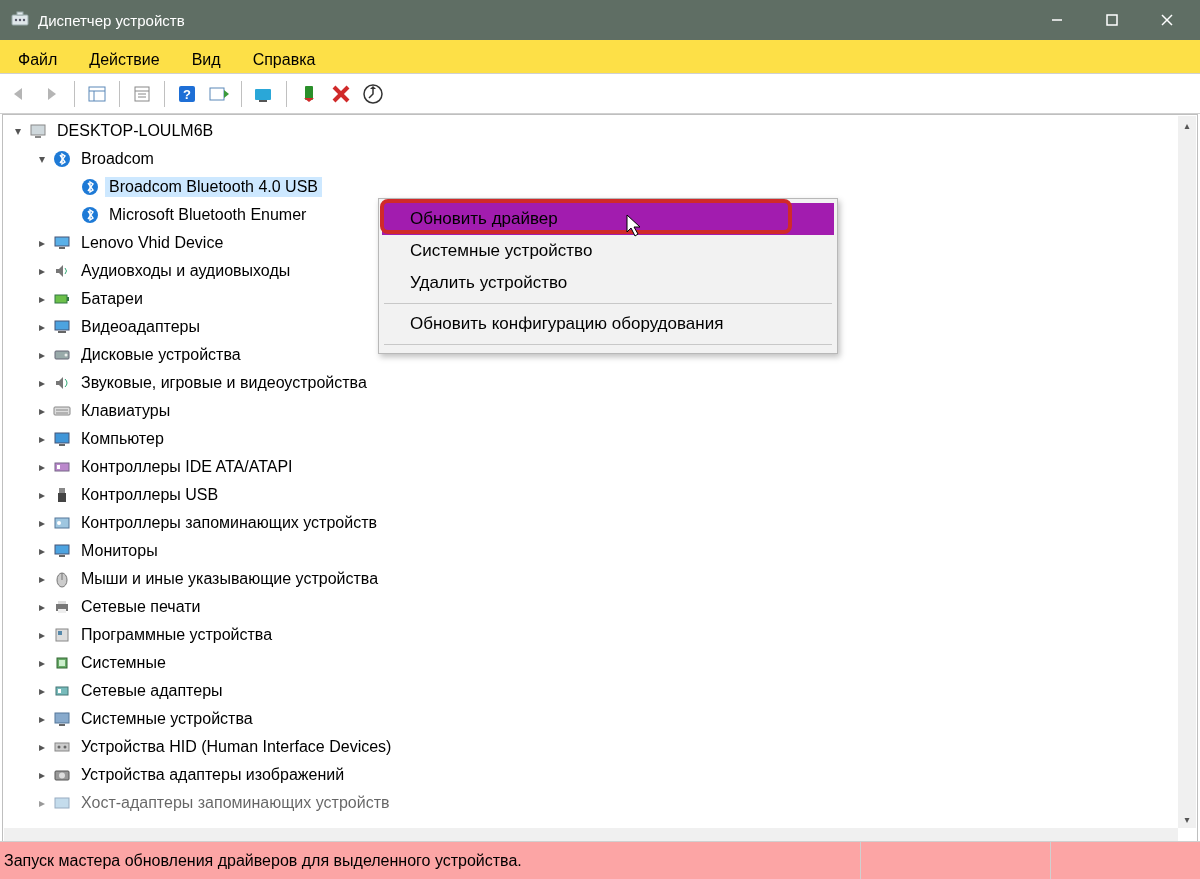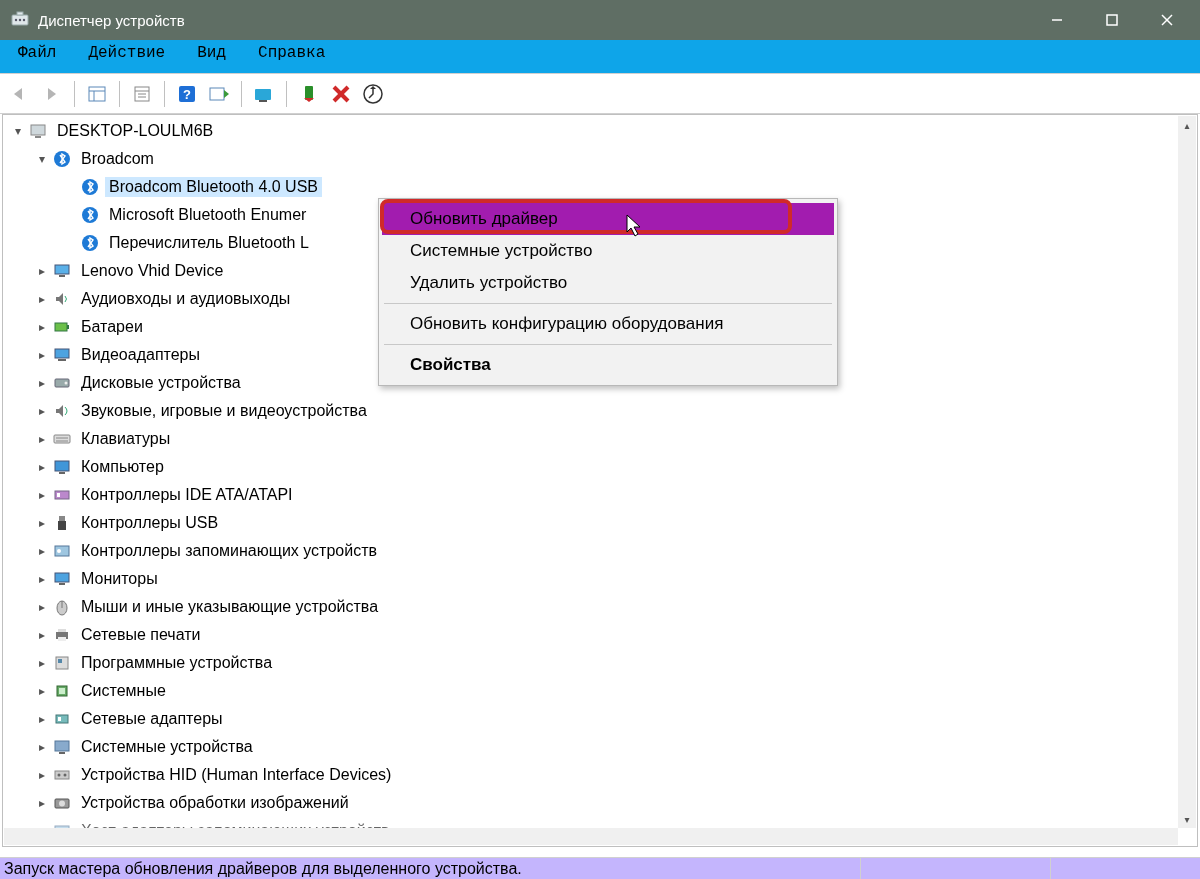--- a/index.html
+++ b/index.html
@@ -29,25 +29,24 @@
   .titlebar .title { flex: 0 0 auto; margin-right: auto; font-size: 15px; }
   .titlebar .winbtn {
     width: 55px; height: 40px;
     display: flex; align-items: center; justify-content: center;
     color: #fff;
   }
   .menubar {
     height: 34px;
     border-bottom: 1px solid #d0d0d0;
     display: flex;
-    align-items: flex-start;
+    align-items: flex-end;
     padding: 0 8px;
     gap: 12px;
-    background:#0ea5e9;
-    font-family:Liberation Mono, monospace;
+    background:#fde047;
   }
   .menubar span { padding: 4px 10px; font-size: 16px; }
   .toolbar {
     height: 40px;
     border-bottom: 1px solid #d0d0d0;
     display: flex;
     align-items: center;
     padding: 0 6px;
     gap: 4px;
     background:#fff;
@@ -92,26 +91,26 @@
   .scrollbar {
     position:absolute; top:1px; right:1px; bottom:18px; width:18px;
     background:#f0f0f0;
     display:flex; flex-direction:column; align-items:center;
   }
   .scrollbar .arr { height:18px; width:18px; display:flex; align-items:center; justify-content:center; font-size:10px; color:#555;}
   .hscroll {
     position:absolute; left:1px; right:19px; bottom:1px; height:17px; background:#f0f0f0;
   }
   .statusbar {
-    position:absolute; left:0; right:0; bottom:0; height:22px;
+    position:absolute; left:0; right:0; bottom:0; height:38px;
     border-top:1px solid #d0d0d0;
     display:flex; align-items:center;
     font-size:16px;
     padding-left:4px;
-    background:#c4b5fd;
+    background:#fca5a5;
   }
   .statusbar .cell1 { flex:1; }
   .statusbar .cell2 { width:190px; border-left:1px solid #d0d0d0; height:100%; }
   .statusbar .cell3 { width:150px; border-left:1px solid #d0d0d0; height:100%; }
 
   .ctxmenu {
     position:absolute;
     left: 378px; top: 198px;
     width: 460px;
     background:#f2f2f2;
@@ -296,30 +295,20 @@
       <div class="row" style="padding-left:56px">
         <span class="twisty"></span>
         <span class="ico">
             <svg width="18" height="18">
               <circle cx="9" cy="9" r="8" fill="#1e7ad6"></circle>
               <path d="M7 5 L12 12 L9 14 L9 4 L12 6 L7 13" fill="none" stroke="#fff" stroke-width="1.4"></path>
             </svg>
           </span>
         <span class="label-wrap">Microsoft Bluetooth Enumer</span>
       </div>
-      <div class="row" style="padding-left:56px">
-        <span class="twisty"></span>
-        <span class="ico">
-            <svg width="18" height="18">
-              <circle cx="9" cy="9" r="8" fill="#1e7ad6"></circle>
-              <path d="M7 5 L12 12 L9 14 L9 4 L12 6 L7 13" fill="none" stroke="#fff" stroke-width="1.4"></path>
-            </svg>
-          </span>
-        <span class="label-wrap">Перечислитель Bluetooth L</span>
-      </div>
 
       <div class="row" style="padding-left:28px">
         <span class="twisty">▸</span>
         <span class="ico">
             <svg width="18" height="18">
               <rect x="2" y="3" width="14" height="9" fill="#5ab0e8" stroke="#457"></rect>
               <rect x="6" y="13" width="6" height="2" fill="#666"></rect>
             </svg>
           </span>
         <span class="label-wrap">Lenovo Vhid Device</span>
@@ -508,21 +497,21 @@
         <span class="label-wrap">Устройства HID (Human Interface Devices)</span>
       </div>
       <div class="row" style="padding-left:28px">
         <span class="twisty">▸</span>
         <span class="ico">
             <svg width="18" height="18">
               <rect x="2" y="5" width="14" height="9" rx="1" fill="#999" stroke="#555"></rect>
               <circle cx="9" cy="9.5" r="3" fill="#ddd"></circle>
             </svg>
           </span>
-        <span class="label-wrap">Устройства обработки изображений</span>
+        <span class="label-wrap">Устройства адаптеры изображений</span>
       </div>
       <div class="row" style="padding-left:28px;opacity:.6">
         <span class="twisty">▸</span>
         <span class="ico">
             <svg width="18" height="18">
               <rect x="2" y="4" width="14" height="10" fill="#9ec6e0" stroke="#579"></rect>
             </svg>
           </span>
         <span class="label-wrap">Хост-адаптеры запоминающих устройств</span>
       </div>
@@ -544,21 +533,20 @@
   <div class="cell3"></div>
 </div>
 
 <div class="ctxmenu">
   <div class="mi hl"><span>Обновить драйвер</span></div>
   <div class="mi"><span>Системные устройство</span></div>
   <div class="mi"><span>Удалить устройство</span></div>
   <div class="msep"></div>
   <div class="mi"><span>Обновить конфигурацию оборудования</span></div>
   <div class="msep"></div>
-  <div class="mi bold"><span>Свойства</span></div>
 </div>
 
 <div class="redbox"></div>
 
 <div class="cursor">
   <svg width="18" height="24">
       <path d="M1 1 L1 18 L5 14 L9 22 L12 20 L8 13 L14 13 Z" fill="#fff" stroke="#000" stroke-width="1"></path>
     </svg>
 </div>
 

